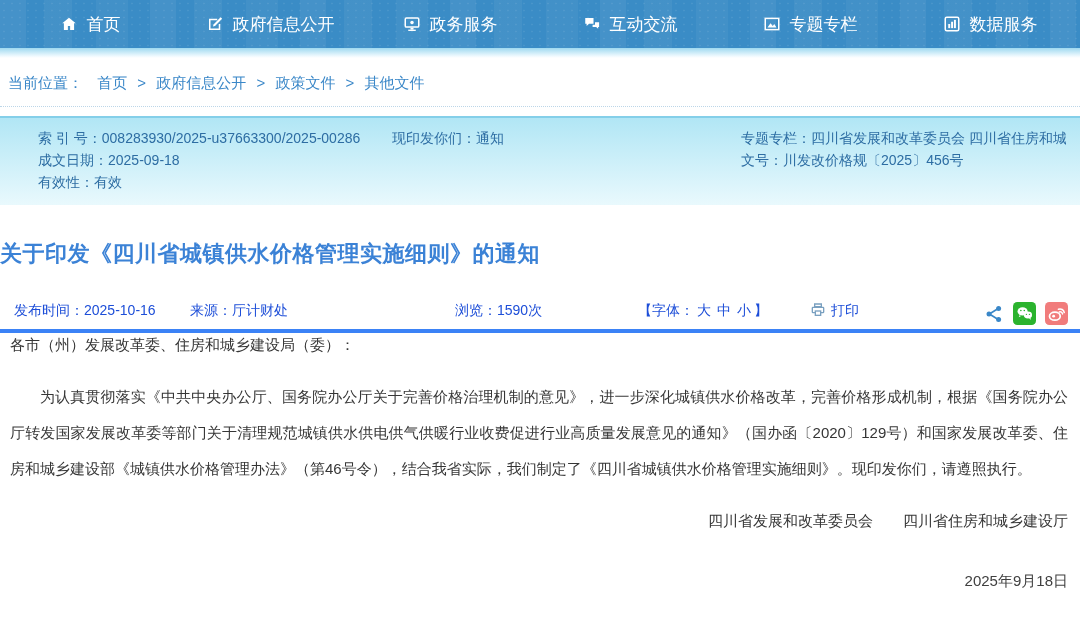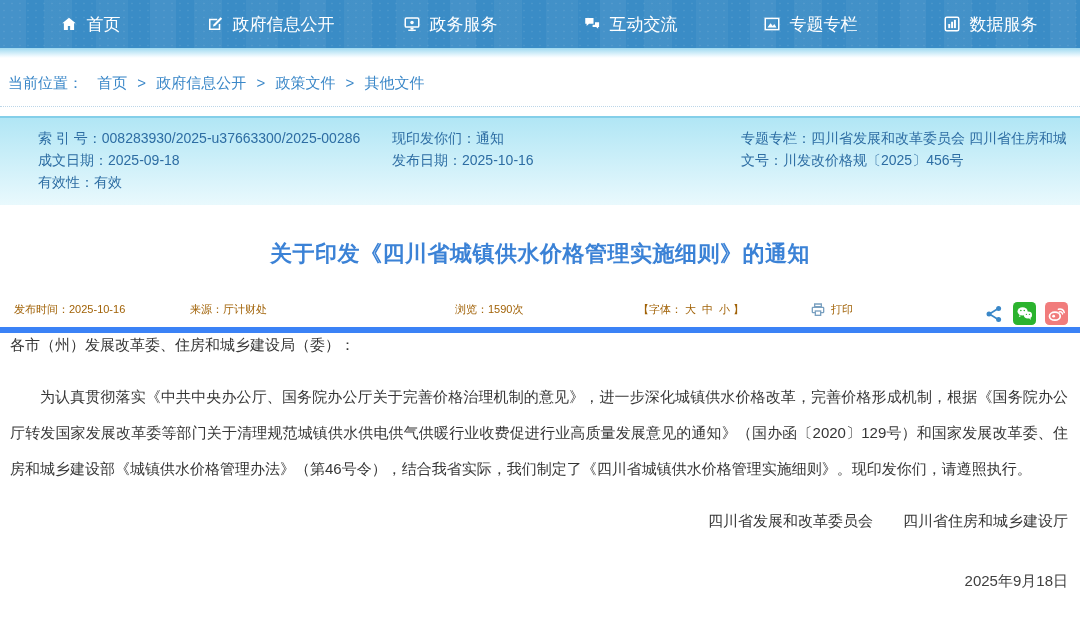--- a/index.html
+++ b/index.html
@@ -54,28 +54,28 @@
     display:flex; font-size:14px; color:#2d6da3; line-height:22px;
   }
   .meta-col { display:flex; flex-direction:column; }
   .meta-col1 { width:354px;margin-left:24px; }
   .meta-col2 { width:349px; }
   .meta-col3 { flex:1; min-width:0; }
   .meta-field { white-space:nowrap; overflow:hidden; }
 
   
   .doc-title {
-    margin-top:34px; text-align:center; color:#3b82d6;
+    margin-top:34px; color:#3b82d6;
     font-size:22px; font-weight:600; letter-spacing:.5px;
   }
 
   
   .info-bar {
     position:relative; height:40px; margin:24px 0 0 0;
-    border-bottom:6px solid #3b82f6; font-size:11px; color:#a16207;
+    border-bottom:4px solid #3b82f6; font-size:14px; color:#1d4ed8;
   }
   .info-bar .it { position:absolute; top:9px; white-space:nowrap; }
   .it-time   { left:14px; }
   .it-source { left:190px; }
   .it-views  { left:455px; }
   .it-font   { left:638px;text-align:center; }
   .it-font .fsz { margin:0 3px; cursor:pointer; }
   .it-print  { left:810px; display:flex; gap:5px; cursor:pointer; top:8px; }
   .it-share  { right:12px; top:7px; display:flex; align-items:center; gap:9px; }
   .it-share .sh { cursor:pointer; display:block; }
@@ -170,23 +170,20 @@
     <div class="meta-field">
       <span>成文日期：</span><span>2025-09-18</span>
     </div>
     <div class="meta-field">
       <span>有效性：</span><span>有效</span>
     </div>
   </div>
   <div class="meta-col meta-col2">
     <div class="meta-field">
       <span>现印发你们：</span><span>通知</span>
-    </div>
-    <div class="meta-field">
-      <span>发布日期：</span><span>2025-10-16</span>
     </div>
   </div>
   <div class="meta-col meta-col3">
     <div class="meta-field">
       <span>专题专栏：</span><span>四川省发展和改革委员会 四川省住房和城乡建…</span>
     </div>
     <div class="meta-field">
       <span>文号：</span><span>川发改价格规〔2025〕456号</span>
     </div>
   </div>

